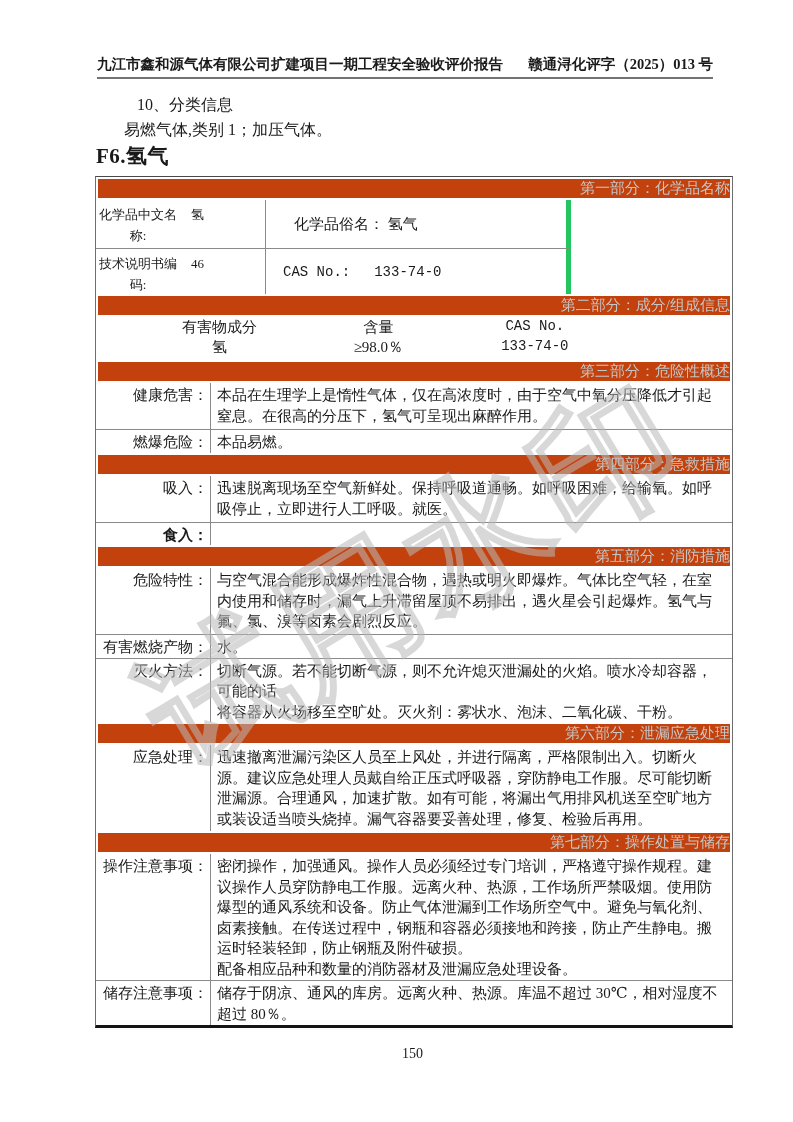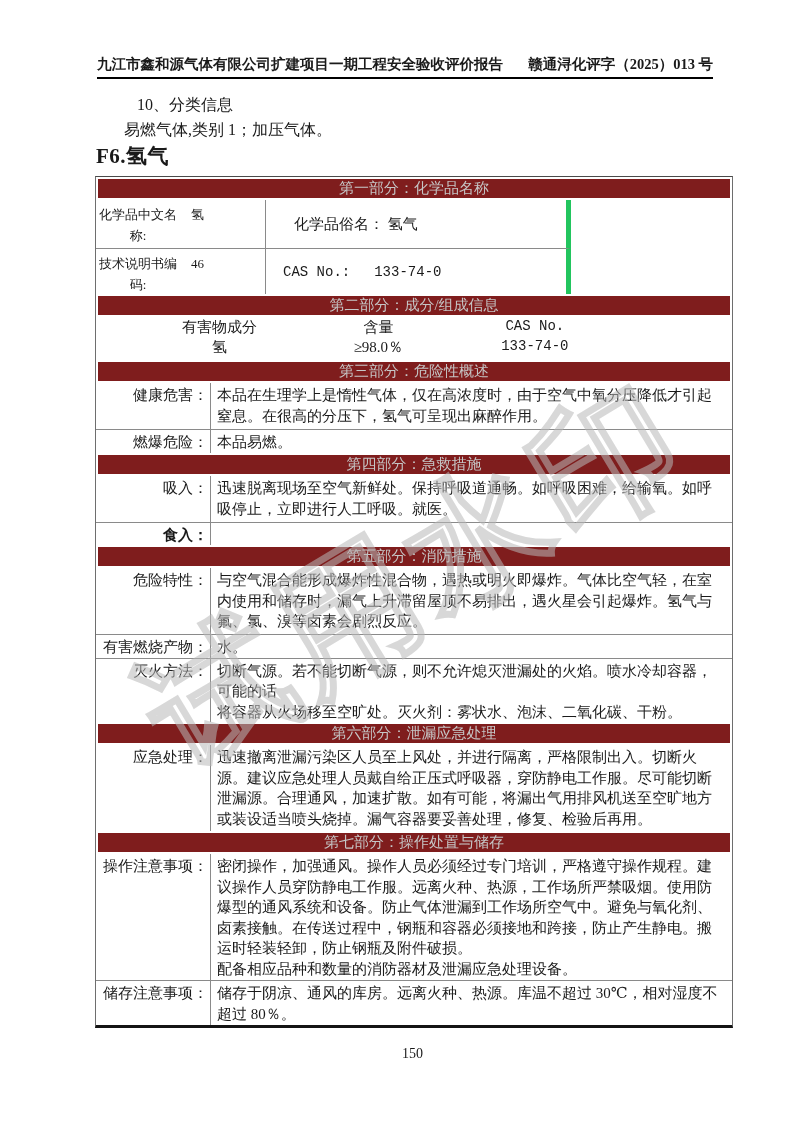--- a/index.html
+++ b/index.html
@@ -1,31 +1,31 @@
 <!DOCTYPE html>
 <html><head>
 <meta charset="utf-8">
 <style>
   html,body{margin:0;padding:0;background:#ffffff;}
   .page{position:relative;width:793px;height:1122px;background:#ffffff;overflow:hidden;
         font-family:"Liberation Serif","DejaVu Serif",serif;color:#1a1a1a;}
   
   .hdr{position:absolute;left:97px;right:80px;top:55px;display:flex;justify-content:space-between;
-       align-items:flex-end;border-bottom:2px solid #000000;padding-bottom:3px;
+       align-items:flex-end;border-bottom:2px solid #737373;padding-bottom:3px;
        font-weight:bold;font-size:14.5px;}
   
   .intro1{position:absolute;left:137px;top:95px;font-size:16px;}
   .intro2{position:absolute;left:124px;top:120px;font-size:16px;}
   .f6title{position:absolute;left:96px;top:142px;font-size:21px;font-weight:bold;letter-spacing:.5px;}
   
   .doc-table{position:absolute;left:95px;top:176px;width:638px;box-sizing:border-box;
              border-left:1px solid #6e6e6e;border-right:1px solid #6e6e6e;
              border-top:1px solid #4a4a4a;border-bottom:3px solid #141414;}
-  .secbar{height:19px;line-height:19px;margin:2px;background:#7f1d1d;color:#c6c6c6;
-          text-align:center;font-size:15px;}
+  .secbar{height:19px;line-height:19px;margin:2px;background:#c2410c;color:#c6c6c6;
+          text-align:right;font-size:15px;}
   .rows .trow + .trow{border-top:1px solid #8a8a8a;}
   .trow{display:flex;box-sizing:border-box;}
   .lcell{flex:0 0 115px;width:115px;border-right:1px solid #8a8a8a;box-sizing:border-box;
          text-align:right;padding:2px 2px 0 0;font-size:15px;line-height:20px;}
   .ccell{flex:1;padding:2px 6px 0 6px;font-size:15px;line-height:20.5px;white-space:pre-wrap;
          box-sizing:border-box;}
   
   .p1grid{display:grid;grid-template-columns:170px 305px 1fr;grid-template-rows:49px 45px;}
   .p1a{grid-column:1;border-right:1px solid #8a8a8a;display:flex;align-items:flex-start;
        padding:4px 0 0 3px;box-sizing:border-box;font-size:13px;}

